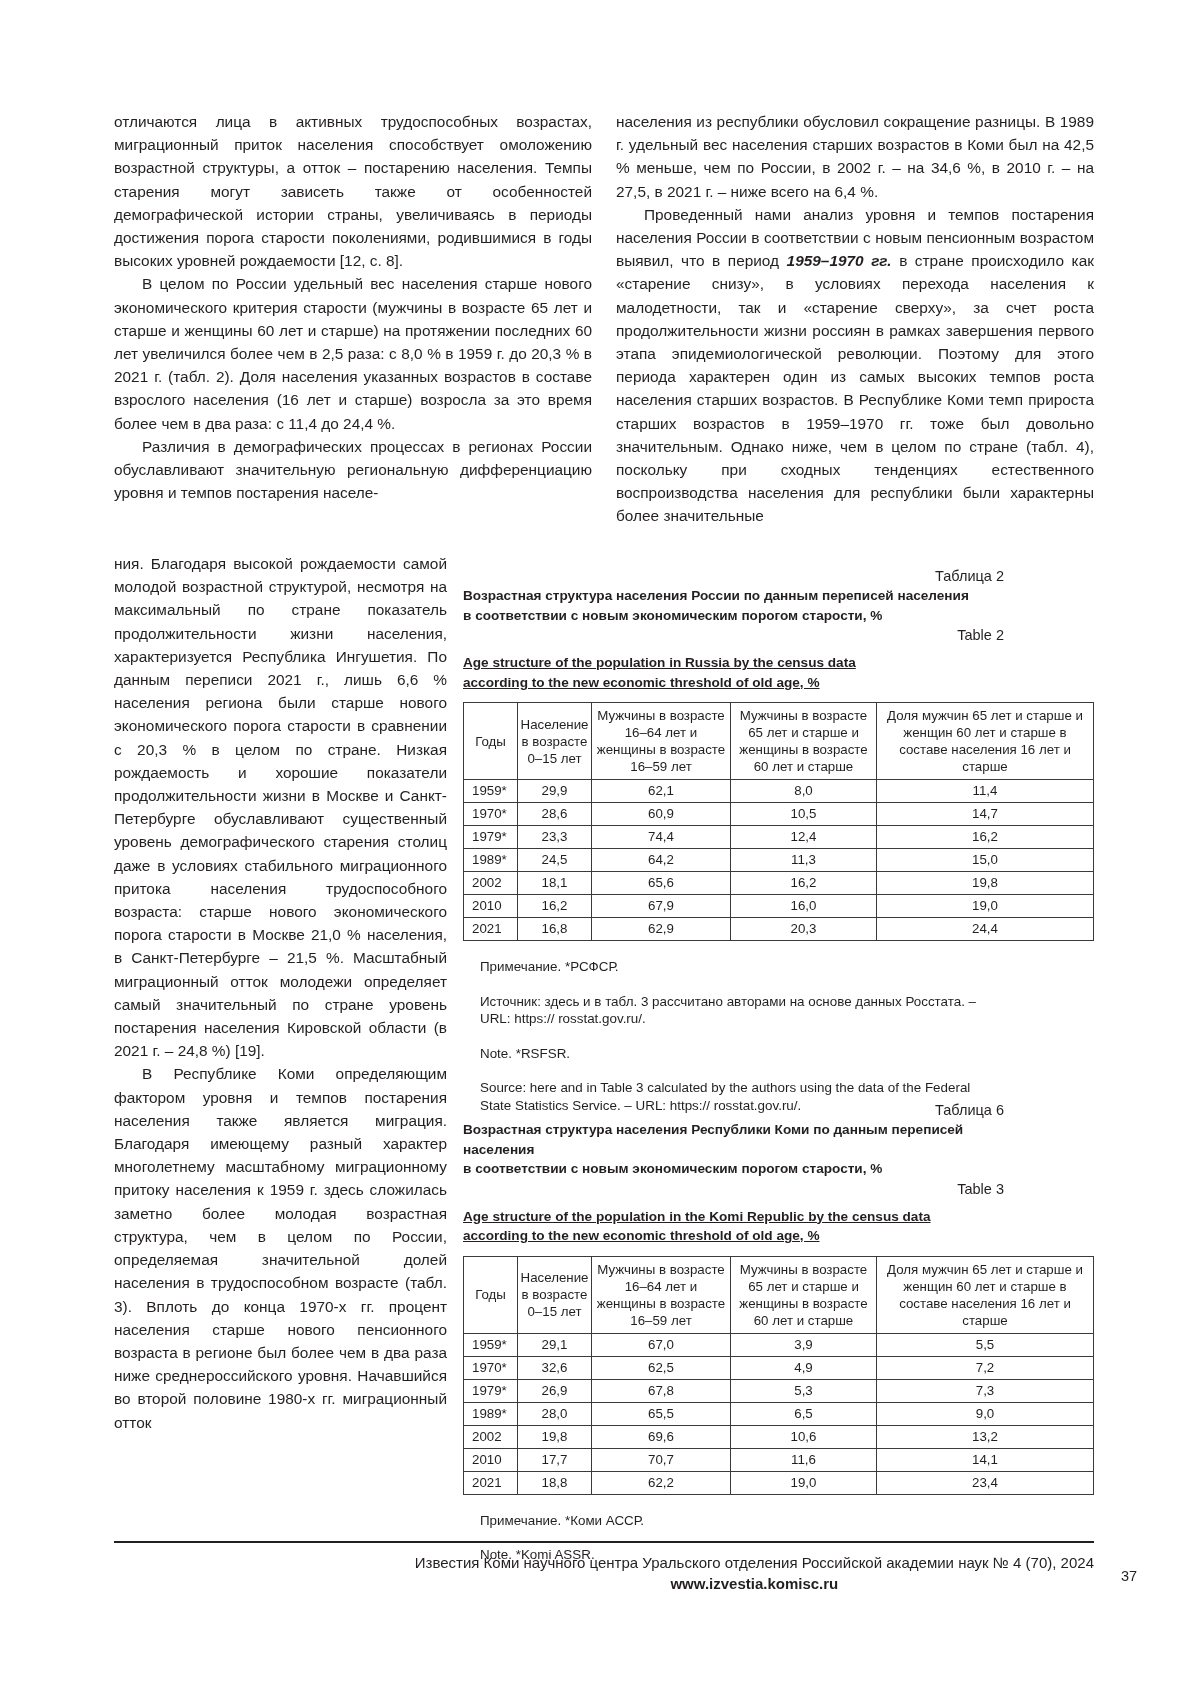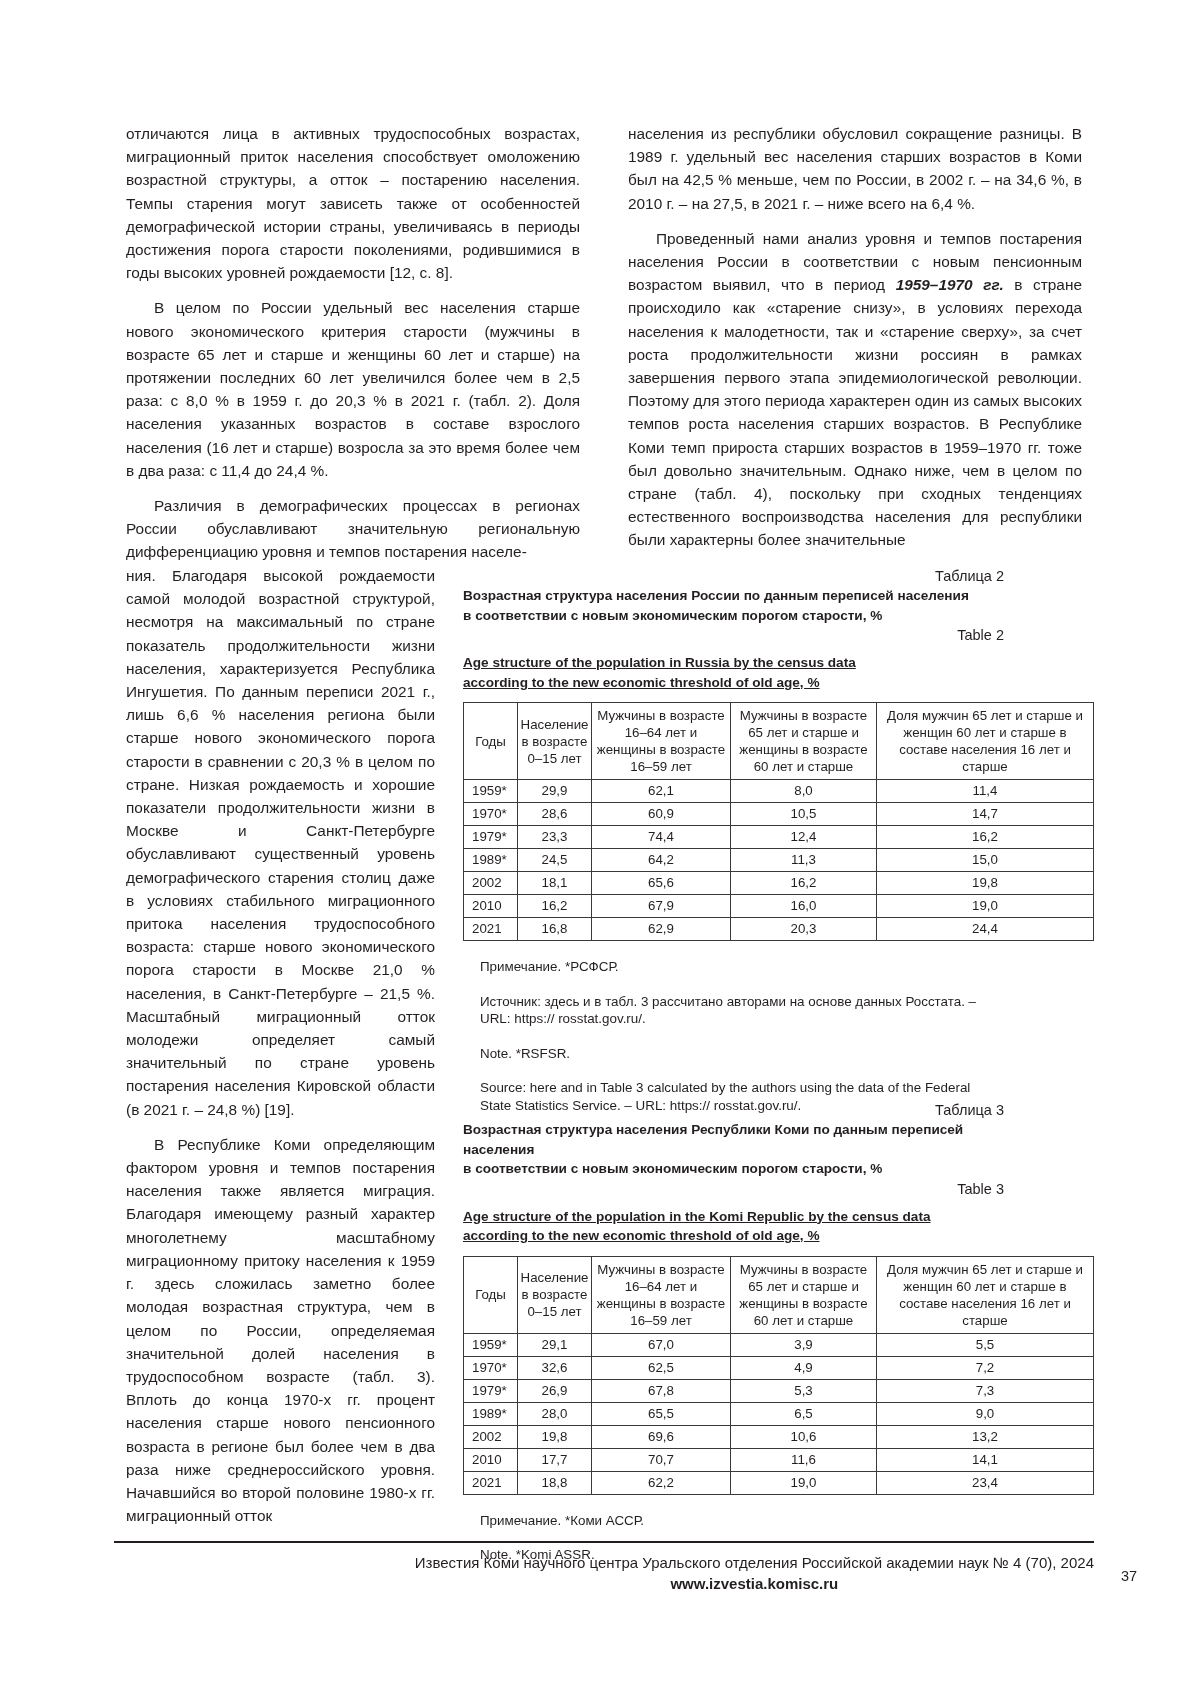--- a/index.html
+++ b/index.html
@@ -1,19 +1,19 @@
 <!DOCTYPE html>
 <html><head>
 <meta charset="utf-8">
 <style>
   html, body { margin: 0; padding: 0; background: #ffffff; }
   body { width: 1200px; height: 1697px; position: relative; overflow: hidden;
          font-family: "Liberation Sans", "DejaVu Sans", sans-serif; color: #231f20; }
   .col { position: absolute; font-size: 15.4px; line-height: 23.2px; text-align: justify; }
-  .col p { margin: 12px; }
+  .col p { margin: 0; }
   .col p.ind { text-indent: 28px; }
   #col-left-top { left: 114px; top: 110px; width: 478px; }
   #col-right-top { left: 616px; top: 110px; width: 478px; }
   #col-left-narrow { left: 114px; top: 552px; width: 333px; }
   .tblock { position: absolute; left: 463px; width: 541px; }
   #t2 { top: 566px; }
   #t3 { top: 1100px; }
   .tlabel { text-align: right; font-size: 14.5px; line-height: 20px; }
   .ttitle { font-weight: bold; font-size: 13.6px; line-height: 19.5px; }
   .ttitle-en { margin-top: 8px; text-decoration: underline; }
@@ -131,21 +131,21 @@
   </table>
   <div class="notes">
       <div>Примечание. *РСФСР.</div>
       <div>Источник: здесь и в табл. 3 рассчитано авторами на основе данных Росстата. – URL: https:// rosstat.gov.ru/.</div>
       <div>Note. *RSFSR.</div>
       <div>Source: here and in Table 3 calculated by the authors using the data of the Federal State Statistics Service. – URL: https:// rosstat.gov.ru/.</div>
     </div>
 </div>
 
 <div id="t3" class="tblock">
-  <div class="tlabel">Таблица 3</div>
+  <div class="tlabel">Таблица 6</div>
   <div class="ttitle">
     <div>Возрастная структура населения Республики Коми по данным переписей населения</div>
     <div>в соответствии с новым экономическим порогом старости, %</div>
   </div>
   <div class="tlabel">Table 3</div>
   <div class="ttitle ttitle-en">
     <div>Age structure of the population in the Komi Republic by the census data</div>
     <div>according to the new economic threshold of old age, %</div>
   </div>
   <table class="dt">

